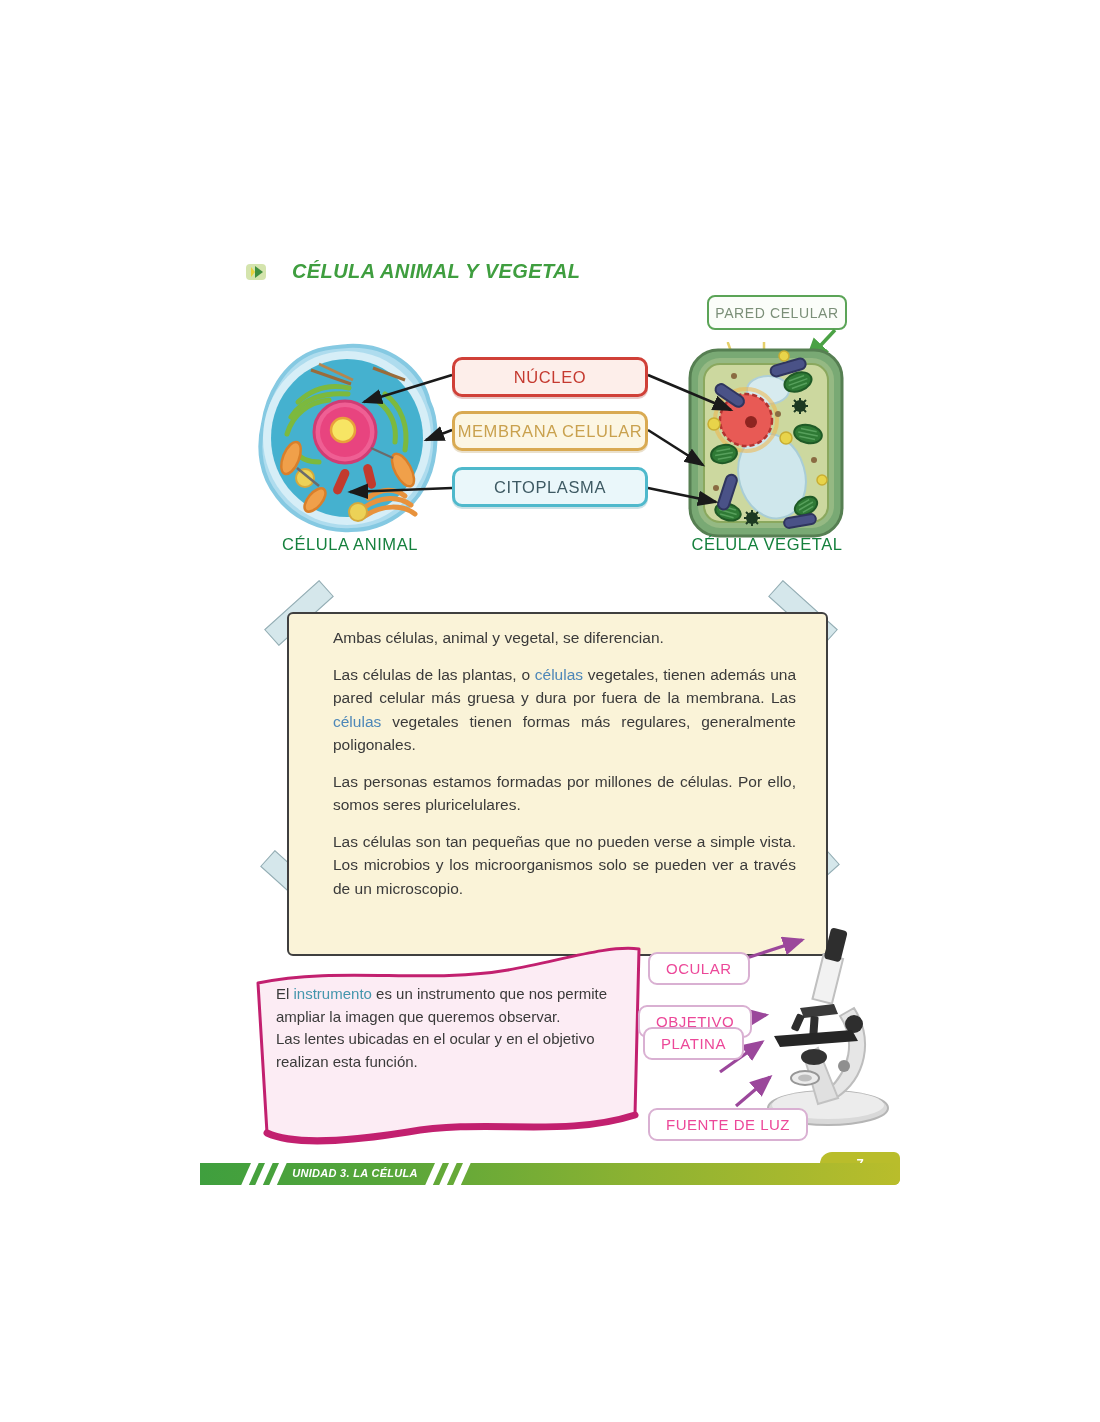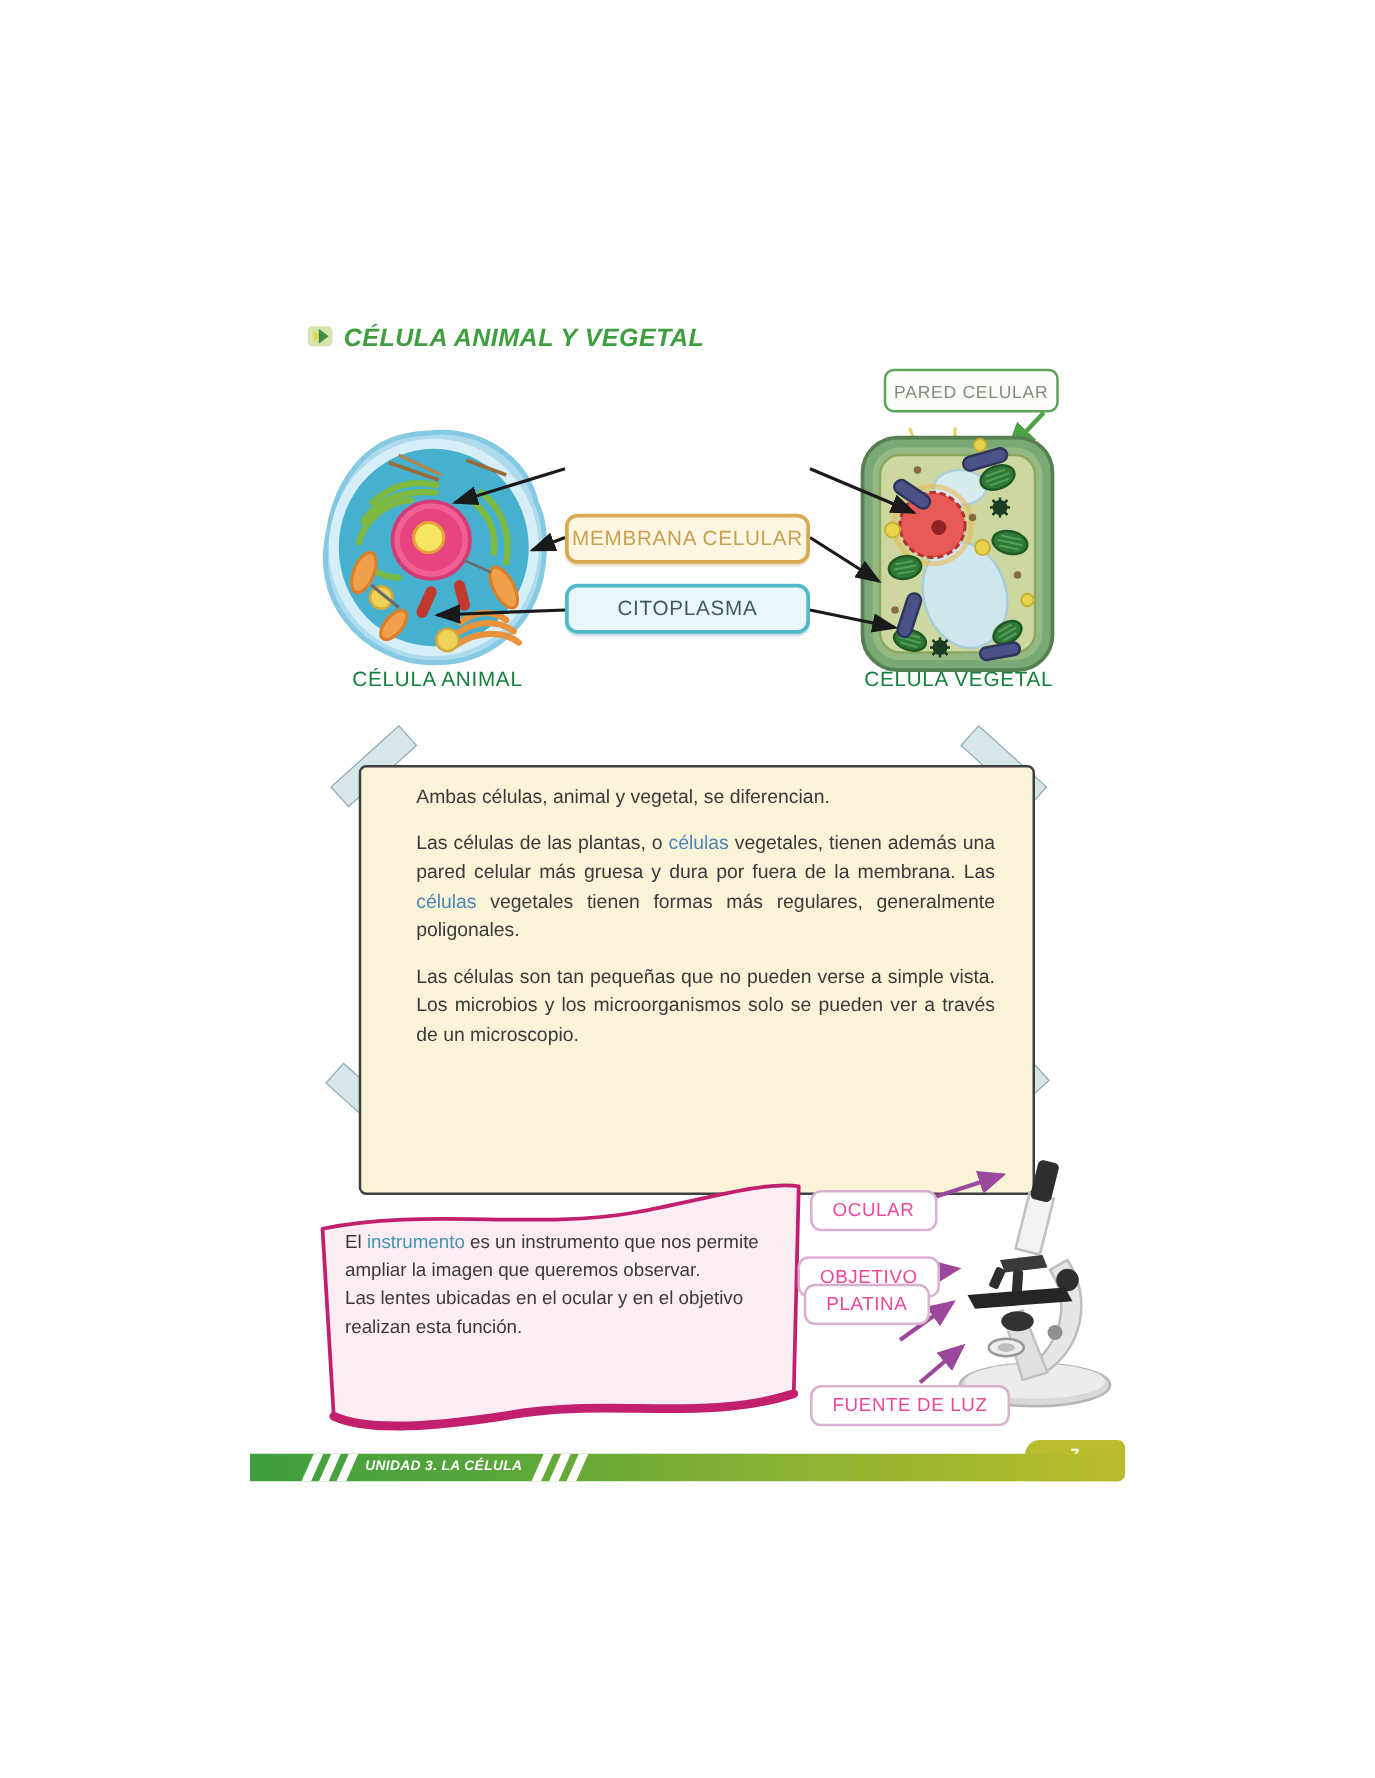--- a/index.html
+++ b/index.html
@@ -1,21 +1,21 @@
 <!DOCTYPE html>
 <html><head>
 <meta charset="utf-8">
 <style>
   html,body{margin:0;padding:0;background:#ffffff;}
   #page{
     position:relative;width:1100px;height:1422px;background:#ffffff;overflow:hidden;
     font-family:"Liberation Sans", sans-serif;color:#3a3a3a;
   }
   
-  .sec-title{position:absolute;left:246px;top:260px;display:flex;gap:7px;}
+  .sec-title{position:absolute;left:246px;top:260px;display:flex;align-items:center;gap:24px;}
   .sec-title .txt{font-size:20px;font-weight:bold;color:#3f9e3f;letter-spacing:.4px;font-style:italic;}
   
   .cbox{position:absolute;box-sizing:border-box;display:flex;align-items:center;justify-content:center;
         border-radius:10px;letter-spacing:.6px;}
   .pared{left:707px;top:295px;width:140px;height:35px;border:2px solid #5ba457;background:#fbfdf9;
          color:#7b8f78;font-size:14px;border-radius:8px;}
   .lbl{left:452px;width:196px;height:40px;border-width:3px;border-style:solid;font-size:16.5px;}
   .lbl.nucleo{top:357px;border-color:#d04038;background:#fdeeea;color:#c53a30;box-shadow:0 2px 0 rgba(160,40,30,.25);}
   .lbl.membrana{top:411px;border-color:#d9aa52;background:#fcf6e3;color:#c9a14e;box-shadow:0 2px 0 rgba(170,130,50,.25);}
   .lbl.cito{top:467px;border-color:#4fb9cc;background:#eaf7fa;color:#3e5a63;box-shadow:0 2px 0 rgba(50,140,160,.25);}
@@ -198,37 +198,41 @@
     <g stroke="#1a1a1a" stroke-width="2.6" marker-end="url(#mB)">
       <line x1="202" y1="45" x2="114" y2="72"></line>
       <line x1="398" y1="45" x2="481" y2="80"></line>
       <line x1="202" y1="100" x2="176" y2="110"></line>
       <line x1="398" y1="100" x2="453" y2="135"></line>
       <line x1="202" y1="158" x2="100" y2="162"></line>
       <line x1="398" y1="158" x2="466" y2="172"></line>
     </g>
   </svg>
 
+  <div class="cbox lbl nucleo">
+    <span>NÚCLEO</span>
+  </div>
   <div class="cbox lbl membrana">
     <span>MEMBRANA CELULAR</span>
   </div>
   <div class="cbox lbl cito">
     <span>CITOPLASMA</span>
   </div>
 
   <div class="caption" style="left:255px;top:535px;width:190px;">CÉLULA ANIMAL</div>
   <div class="caption" style="left:678px;top:535px;width:178px;">CÉLULA VEGETAL</div>
 
   <div class="tape" style="left:262px;top:602px;transform:rotate(-42deg);"></div>
   <div class="tape" style="left:766px;top:602px;transform:rotate(42deg);"></div>
   <div class="tape" style="left:258px;top:872px;transform:rotate(42deg);"></div>
   <div class="tape" style="left:768px;top:870px;transform:rotate(-42deg);"></div>
   <div class="note">
     <p><span>Ambas células, animal y vegetal, se diferencian.</span></p>
     <p><span>Las células de las plantas, o </span><span style="color: rgb(77, 135, 184);">células</span><span> vegetales, tienen además una pared celular más gruesa y dura por fuera de la membrana. Las </span><span style="color: rgb(77, 135, 184);">células</span><span> vegetales tienen formas más regulares, generalmente poligonales.</span></p>
+    <p><span>Las personas estamos formadas por millones de células. Por ello, somos seres pluricelulares.</span></p>
     <p><span>Las células son tan pequeñas que no pueden verse a simple vista. Los microbios y los microorganismos solo se pueden ver a través de un microscopio.</span></p>
   </div>
 
   <svg class="banner-svg" width="405" height="210" viewBox="0 0 405 210">
     <path d="M 15,43 C 95,26 185,44 265,30 C 320,20 365,5 396,9 L 392,175 C 320,198 245,178 165,192 C 108,201 52,206 24,193 Z" fill="#fcecf4" stroke="#c2206f" stroke-width="3" stroke-linejoin="round"></path>
     <path d="M 24,193 C 52,206 108,201 165,192 C 245,178 320,198 392,175" fill="none" stroke="#c2206f" stroke-width="7" stroke-linecap="round"></path>
   </svg>
   <div class="banner-text">
     <div><span>El </span><span style="color: rgb(69, 150, 173);">instrumento</span><span> es un instrumento que nos permite ampliar la imagen que queremos observar.</span></div>
     <div><span>Las lentes ubicadas en el ocular y en el objetivo realizan esta función.</span></div>

